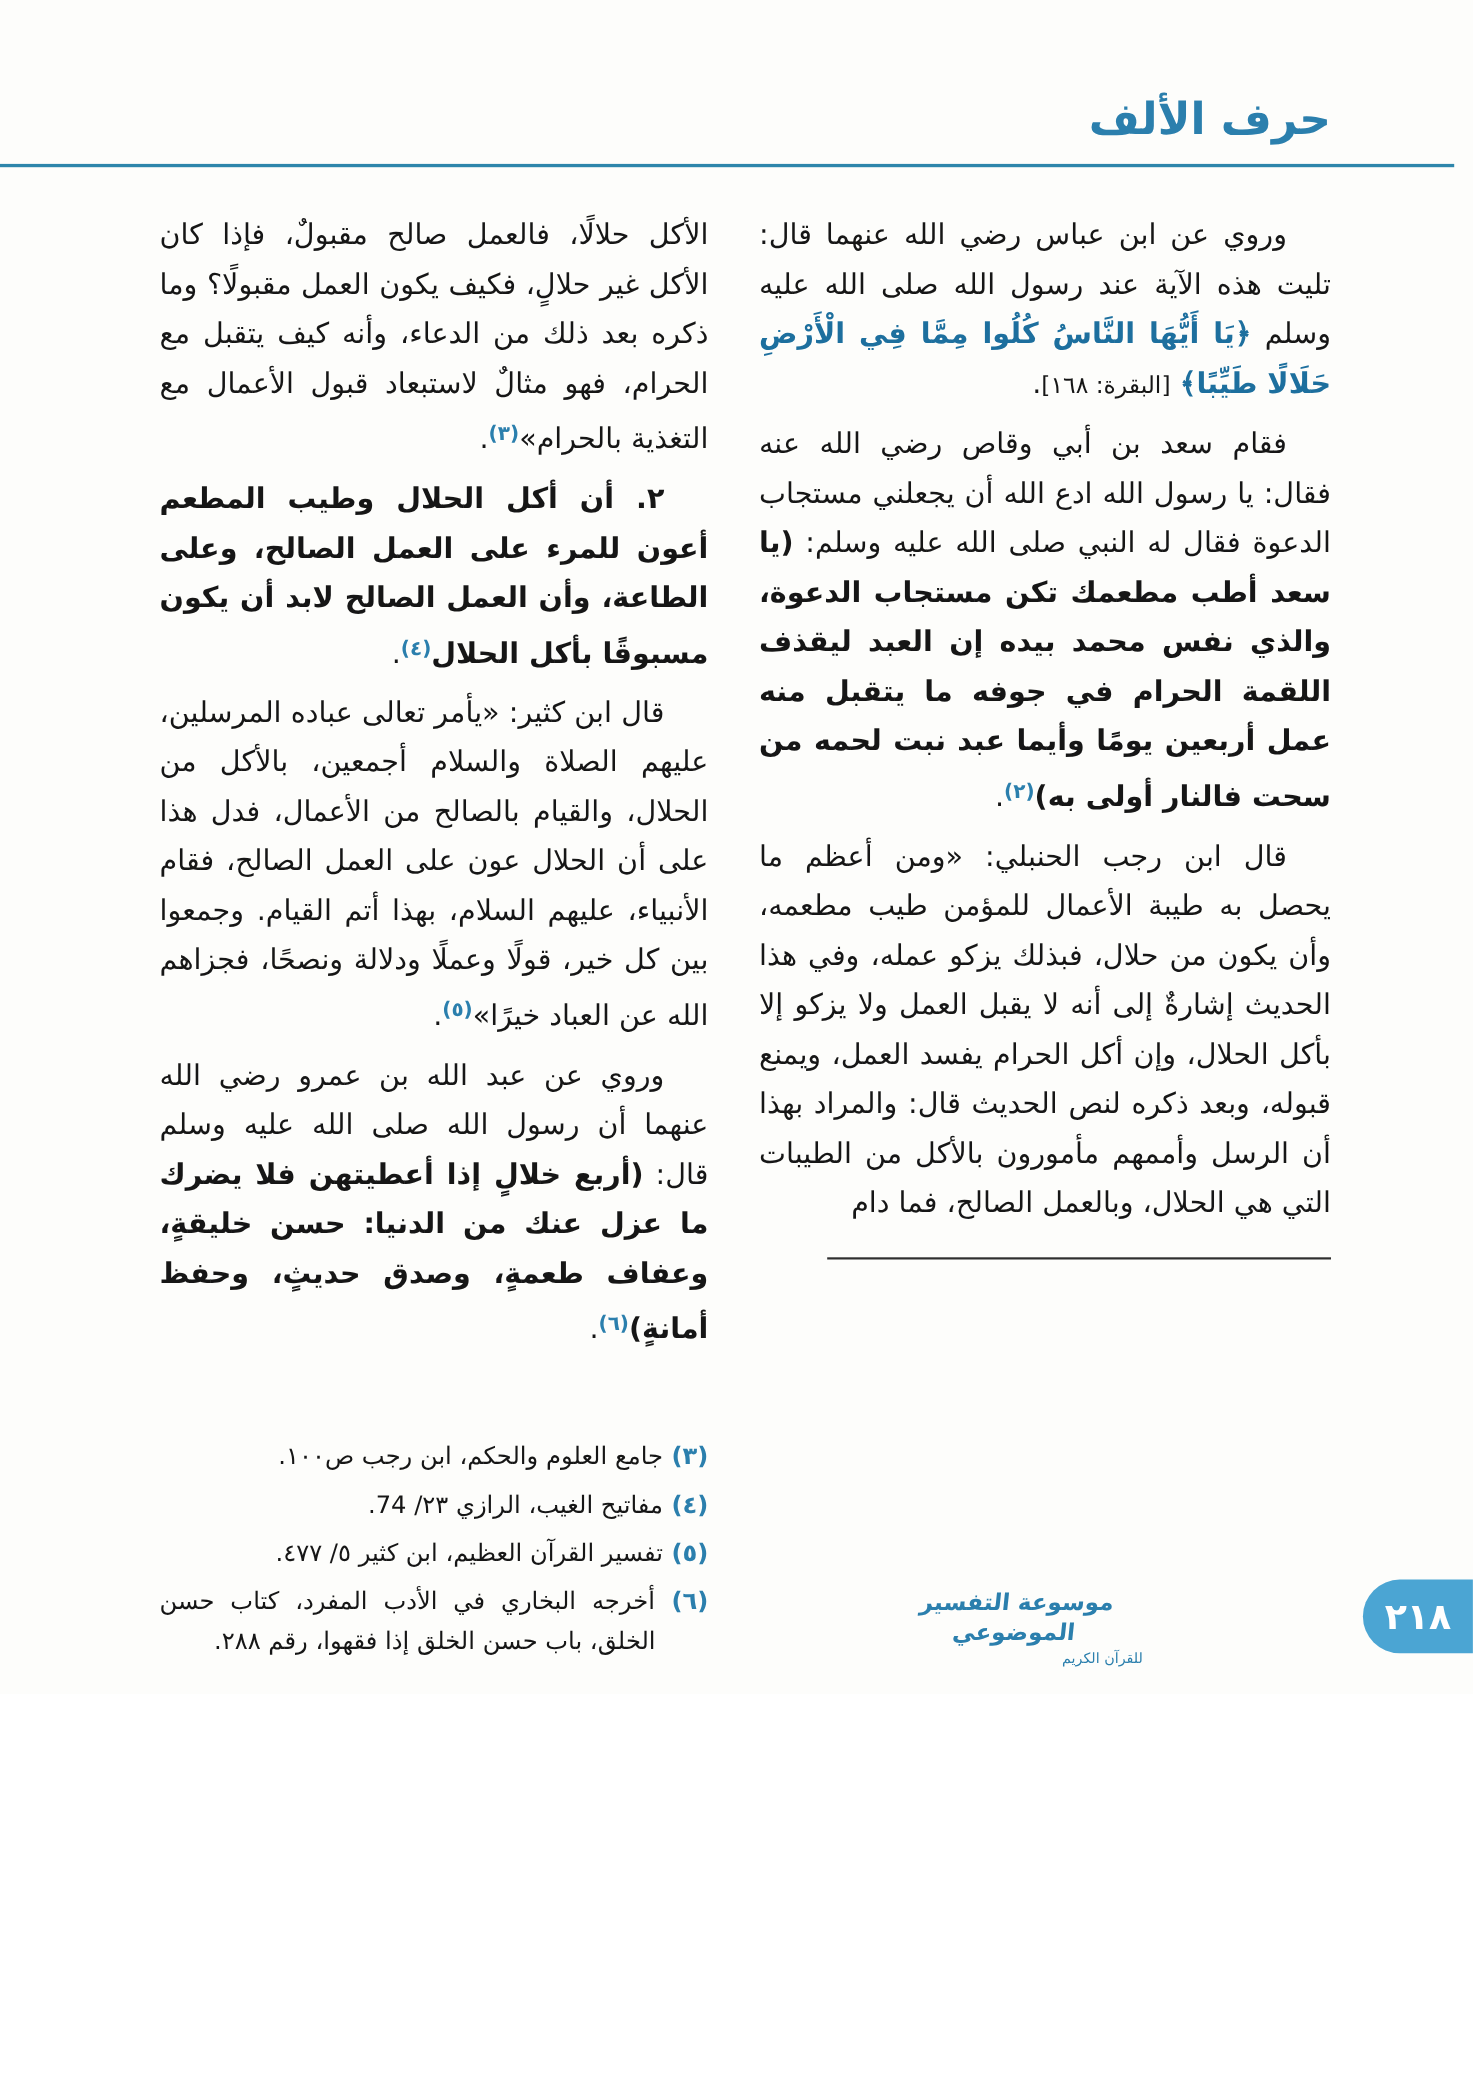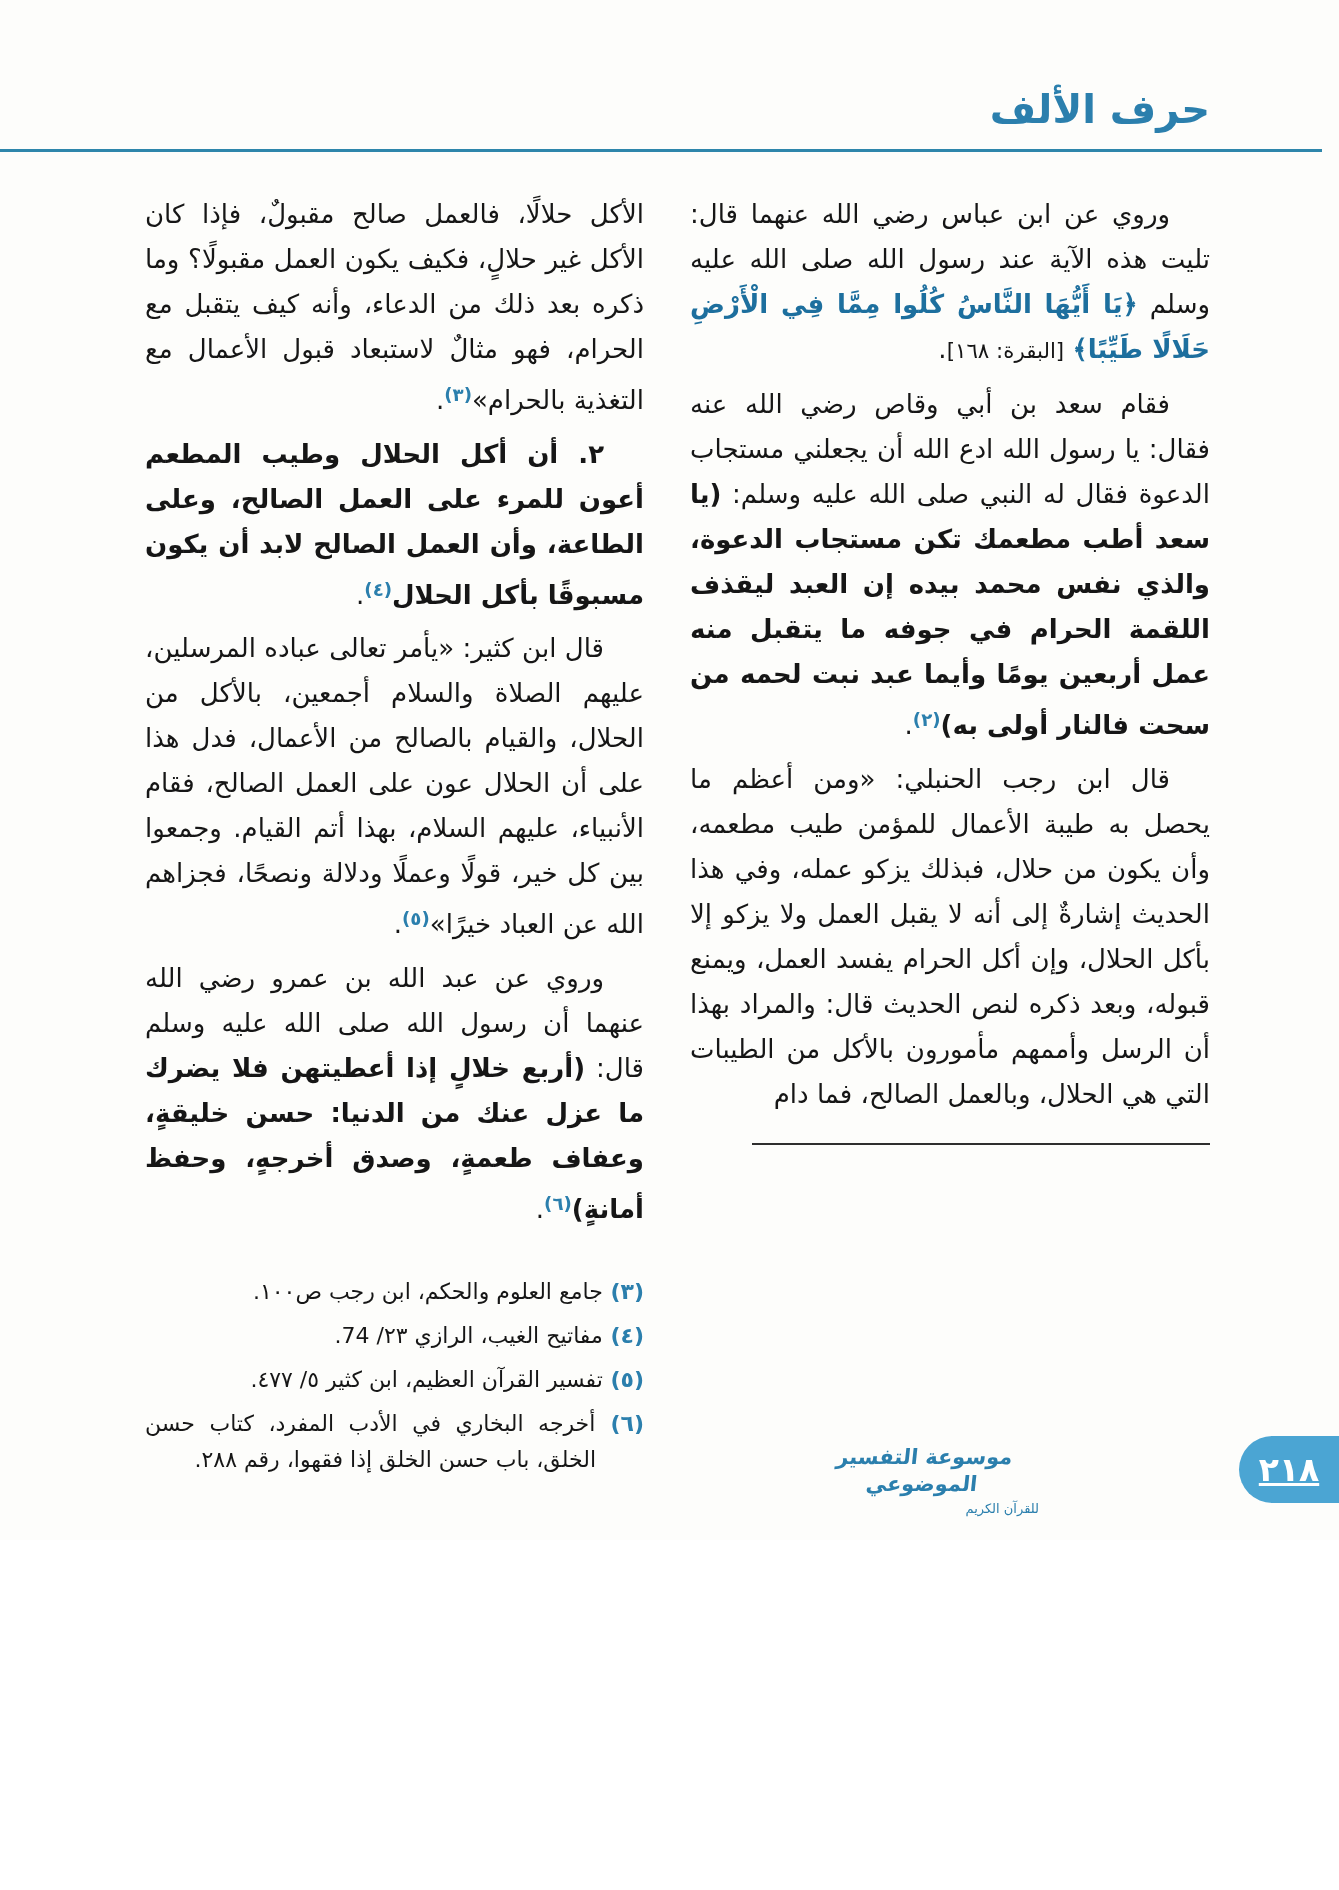--- a/index.html
+++ b/index.html
@@ -51,21 +51,21 @@
   .run-c { font-size:0.82em; }
   .run-a { color:var(--accent); font-weight:700; }
 
   
   .fn-sep {
     width:88%; height:2px; background:#2e2e2e;
     margin:26px auto 20px 0;
     margin-left:auto; margin-right:0;
   }
   .footnotes { }
-  .footnotes-left { margin-top:42px; }
+  .footnotes-left { margin-top:75px; }
   p.footnote {
     font-size:22px; line-height:36px;
     text-align:justify;
     color:#161616;
     padding-right:48px; text-indent:-48px;
     margin:0 0 8px;
   }
 
   
   .publisher-logo {
@@ -79,21 +79,21 @@
   }
   .logo-line2 {
     font-size:13px; font-weight:400; margin-top:3px;text-align:right;
   }
   .page-badge {
     position:absolute; bottom:37px; right:0;
     width:100px; height:67px;
     background:var(--badge);
     border-radius:36px 0 0 36px;
     display:flex; align-items:center; justify-content:center;
-    color:#ffffff; font-size:33px; font-weight:700;text-decoration:underline;
+    color:#ffffff; font-size:33px; font-weight:700;
   }
 </style>
 </head>
 <body>
 
 <div class="page">
 
   <div class="chapter-title">حرف الألف</div>
   <div class="header-rule"></div>
 
@@ -107,21 +107,21 @@
       <div class="fn-sep"></div>
 
       <div class="footnotes">
       </div>
     </section>
 
     <section class="col col-left">
       <p class="body-par"><span>الأكل حلالًا، فالعمل صالح مقبولٌ، فإذا كان الأكل غير حلالٍ، فكيف يكون العمل مقبولًا؟ وما ذكره بعد ذلك من الدعاء، وأنه كيف يتقبل مع الحرام، فهو مثالٌ لاستبعاد قبول الأعمال مع التغذية بالحرام»</span><span class="run-n">(٣)</span><span>.</span></p>
       <p class="body-par indent"><span class="run-b">٢. أن أكل الحلال وطيب المطعم أعون للمرء على العمل الصالح، وعلى الطاعة، وأن العمل الصالح لابد أن يكون مسبوقًا بأكل الحلال</span><span class="run-n">(٤)</span><span>.</span></p>
       <p class="body-par indent"><span>قال ابن كثير: «يأمر تعالى عباده المرسلين، عليهم الصلاة والسلام أجمعين، بالأكل من الحلال، والقيام بالصالح من الأعمال، فدل هذا على أن الحلال عون على العمل الصالح، فقام الأنبياء، عليهم السلام، بهذا أتم القيام. وجمعوا بين كل خير، قولًا وعملًا ودلالة ونصحًا، فجزاهم الله عن العباد خيرًا»</span><span class="run-n">(٥)</span><span>.</span></p>
-      <p class="body-par indent"><span>وروي عن عبد الله بن عمرو رضي الله عنهما أن رسول الله صلى الله عليه وسلم قال: </span><span class="run-b">(أربع خلالٍ إذا أعطيتهن فلا يضرك ما عزل عنك من الدنيا: حسن خليقةٍ، وعفاف طعمةٍ، وصدق أخرجهٍ، وحفظ أمانةٍ)</span><span class="run-n">(٦)</span><span>.</span></p>
+      <p class="body-par indent"><span>وروي عن عبد الله بن عمرو رضي الله عنهما أن رسول الله صلى الله عليه وسلم قال: </span><span class="run-b">(أربع خلالٍ إذا أعطيتهن فلا يضرك ما عزل عنك من الدنيا: حسن خليقةٍ، وعفاف طعمةٍ، وصدق حديثٍ، وحفظ أمانةٍ)</span><span class="run-n">(٦)</span><span>.</span></p>
 
       <div class="footnotes footnotes-left">
         <p class="footnote"><span class="run-a">(٣) </span><span>جامع العلوم والحكم، ابن رجب ص١٠٠.</span></p>
         <p class="footnote"><span class="run-a">(٤) </span><span>مفاتيح الغيب، الرازي ٢٣/ 74.</span></p>
         <p class="footnote"><span class="run-a">(٥) </span><span>تفسير القرآن العظيم، ابن كثير ٥/ ٤٧٧.</span></p>
         <p class="footnote"><span class="run-a">(٦) </span><span>أخرجه البخاري في الأدب المفرد، كتاب حسن الخلق، باب حسن الخلق إذا فقهوا، رقم ٢٨٨.</span></p>
       </div>
     </section>
 
   </main>

